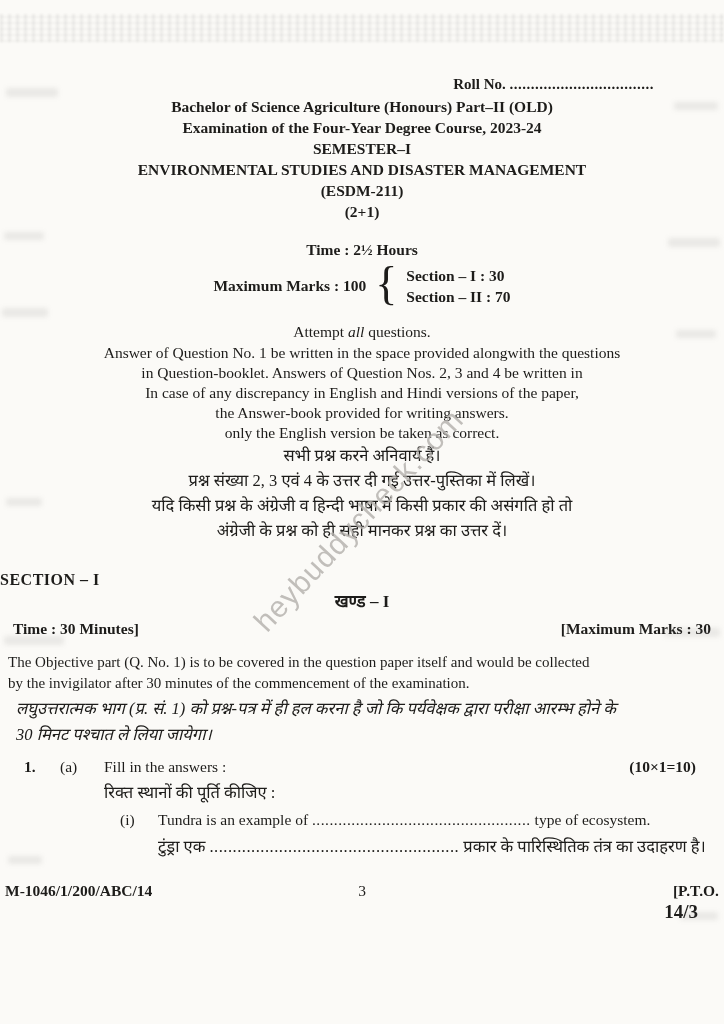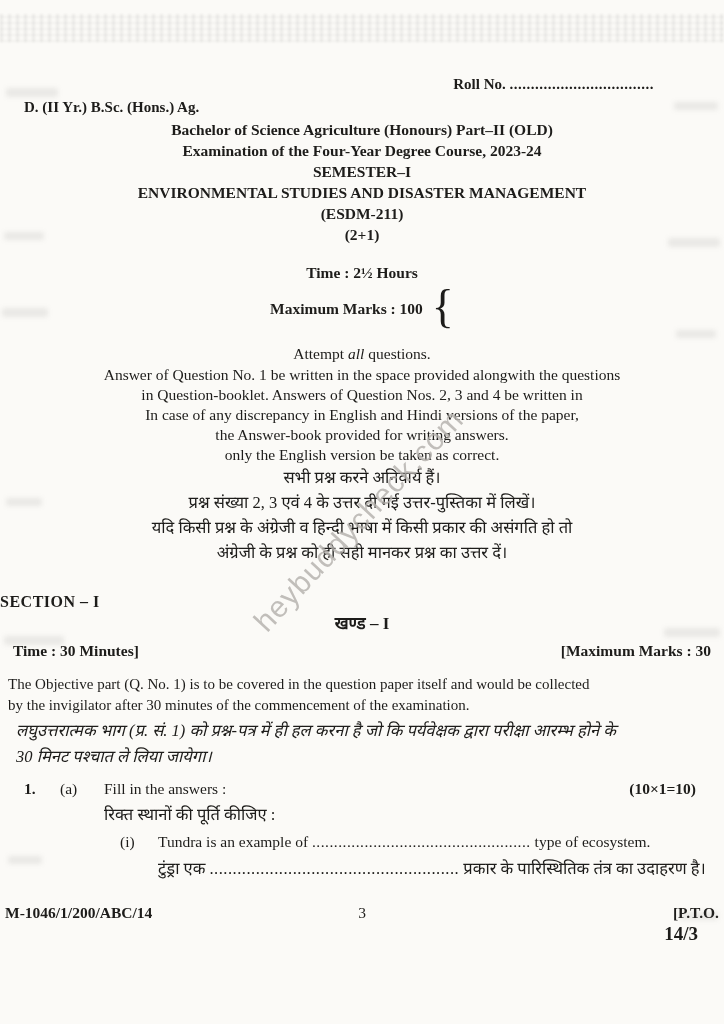--- a/index.html
+++ b/index.html
@@ -95,36 +95,39 @@
   <div class="smudge" style="right:4px; top:628px; width:56px; height:9px;"></div>
   <div class="smudge" style="right:6px; top:912px; width:38px; height:8px;"></div>
 
   <div class="watermark">heybuddycheck.com</div>
 
   <div class="roll-line">
     <span>Roll No.</span>
     <span class="dots">..................................</span>
   </div>
 
-  <div class="program-line">D. (II Yr.) B.Sc. (Hons.) Ag.</div>
 
   <div class="title-block">
     <div>Bachelor of Science Agriculture (Honours) Part–II (OLD)</div>
     <div>Examination of the Four-Year Degree Course, 2023-24</div>
     <div>SEMESTER–I</div>
     <div>ENVIRONMENTAL STUDIES AND DISASTER MANAGEMENT</div>
     <div>(ESDM-211)</div>
     <div>(2+1)</div>
   </div>
 
   <div class="time-line">Time : 2½ Hours</div>
 
   <div class="marks-row">
     <span>Maximum Marks : 100</span>
     <span class="brace">{</span>
+    <span class="sections-col">
+      <span>Section – I : 30</span>
+      <span>Section – II : 70</span>
+    </span>
   </div>
 
   <div class="attempt-line">
     <span>Attempt </span><span class="it">all</span><span> questions.</span>
   </div>
 
   <div class="instr-en">
     <div>Answer of Question No. 1 be written in the space provided alongwith the questions</div>
     <div>in Question-booklet. Answers of Question Nos. 2, 3 and 4 be written in</div>
     <div>In case of any discrepancy in English and Hindi versions of the paper,</div>

